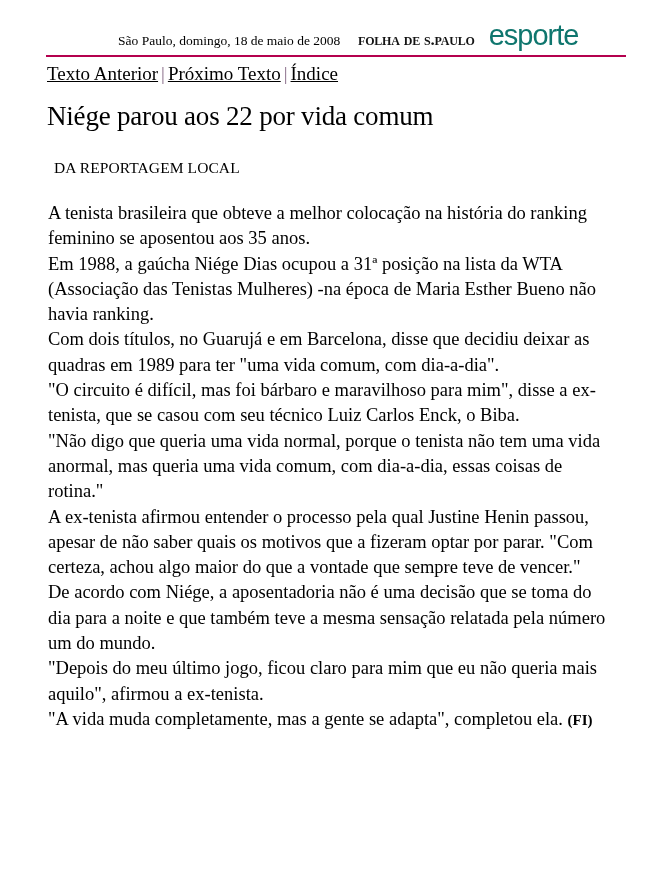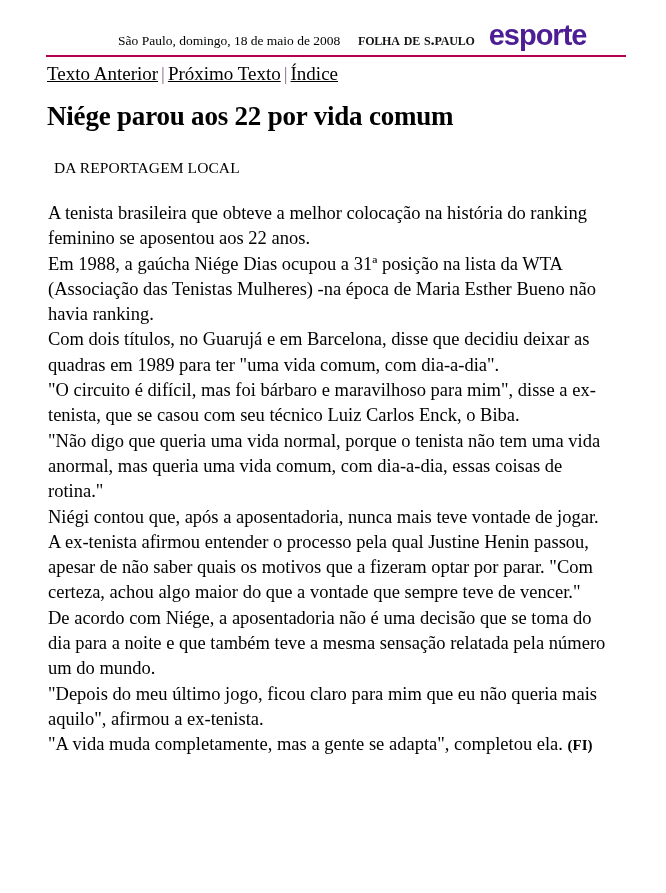--- a/index.html
+++ b/index.html
@@ -52,25 +52,25 @@
     font-size: 17px;
     letter-spacing: -0.2px;
     color: #141414;
     font-variant: small-caps;
     text-transform: lowercase;
     margin-left: 10px;
   }
   .brand-section {
     margin-left: 14px;
     font-family: "Liberation Sans", "DejaVu Sans", sans-serif;
-    font-weight: bold;
+    font-weight: normal;
     font-size: 29px;
     line-height: 29px;
     letter-spacing: -1px;
-    color: #4c1d95;
+    color: #0f766e;
   }
 
   
   .rule {
     position: absolute;
     left: 46px;
     top: 55px;
     width: 580px;
     height: 2px;
     background: #b4004e;
@@ -100,21 +100,21 @@
     position: absolute;
     left: 47px;
     top: 100px;
     width: 600px;
   }
   .headline {
     margin: 0;
     padding: 0;
     font-size: 27px;
     line-height: 33px;
-    font-weight: bold;
+    font-weight: normal;
     letter-spacing: -0.2px;
   }
   .byline {
     margin: 0;
     padding: 0;
     position: absolute;
     top: 59px;
     left: 7px;
     font-size: 15.5px;
     line-height: 18px;
@@ -156,26 +156,25 @@
   <div class="nav">
     <a href="#">Texto Anterior</a><span class="sep">|</span><a href="#">Próximo Texto</a><span class="sep">|</span><a href="#">Índice</a>
   </div>
 
   <div class="article">
     <h1 class="headline">Niége parou aos 22 por vida comum</h1>
 
     <div class="byline">DA REPORTAGEM LOCAL</div>
 
     <div class="body">
-      <div class="para">A tenista brasileira que obteve a melhor colocação na história do ranking feminino se aposentou aos 22 anos.</div>
+      <div class="para">A tenista brasileira que obteve a melhor colocação na história do ranking feminino se aposentou aos 35 anos.</div>
       <div class="para">Em 1988, a gaúcha Niége Dias ocupou a 31ª posição na lista da WTA (Associação das Tenistas Mulheres) -na época de Maria Esther Bueno não havia ranking.</div>
       <div class="para">Com dois títulos, no Guarujá e em Barcelona, disse que decidiu deixar as quadras em 1989 para ter "uma vida comum, com dia-a-dia".</div>
       <div class="para">"O circuito é difícil, mas foi bárbaro e maravilhoso para mim", disse a ex-tenista, que se casou com seu técnico Luiz Carlos Enck, o Biba.</div>
       <div class="para">"Não digo que queria uma vida normal, porque o tenista não tem uma vida anormal, mas queria uma vida comum, com dia-a-dia, essas coisas de rotina."</div>
-      <div class="para">Niégi contou que, após a aposentadoria, nunca mais teve vontade de jogar.</div>
       <div class="para">A ex-tenista afirmou entender o processo pela qual Justine Henin passou, apesar de não saber quais os motivos que a fizeram optar por parar. "Com certeza, achou algo maior do que a vontade que sempre teve de vencer."</div>
       <div class="para">De acordo com Niége, a aposentadoria não é uma decisão que se toma do dia para a noite e que também teve a mesma sensação relatada pela número um do mundo.</div>
       <div class="para">"Depois do meu último jogo, ficou claro para mim que eu não queria mais aquilo", afirmou a ex-tenista.</div>
       <div class="para"><span>"A vida muda completamente, mas a gente se adapta", completou ela. </span><b>(FI)</b></div>
     </div>
   </div>
 
 </div>
 
 </body></html>

